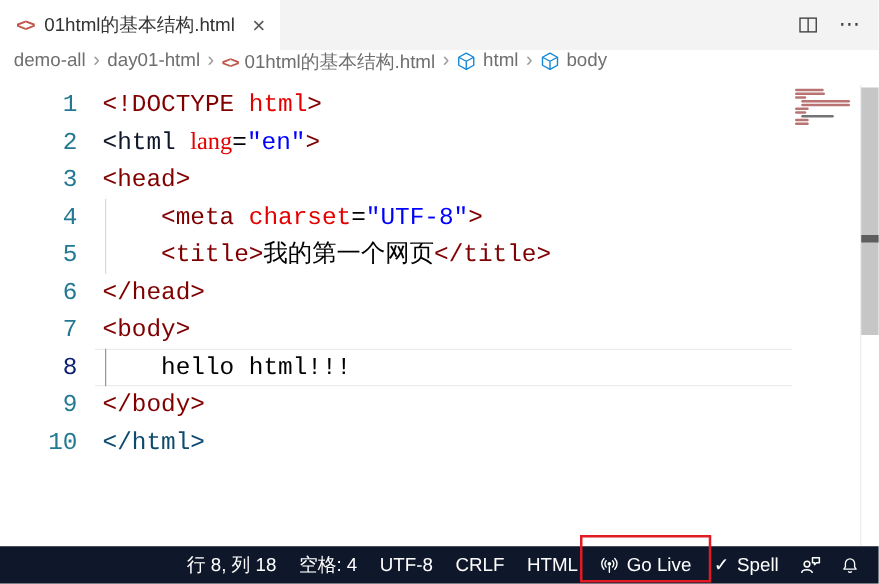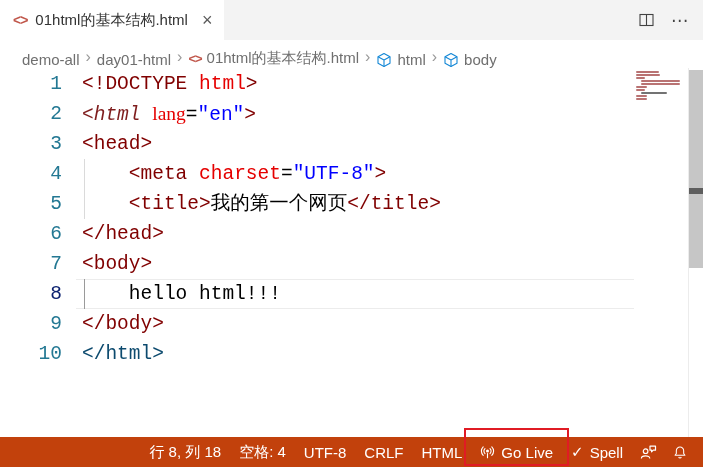--- a/index.html
+++ b/index.html
@@ -16,21 +16,21 @@
     padding:0 12px 0 13px; gap:8px; cursor:pointer;
   }
   .tab-file-icon { color:#c0564a; font-size:14px; font-weight:700; letter-spacing:-1px; font-family:"Liberation Sans",sans-serif; }
   .tab-title { color:#333333; font-size:15px; white-space:nowrap; }
   .tab-close { color:#5a5a5a; font-size:18px; line-height:18px; margin-left:6px; }
   .tab-actions { position:absolute; right:14px; top:0; height:40px; display:flex; align-items:center; gap:16px; }
   .more-dots { color:#424242; font-size:17px; letter-spacing:1px; }
   
   .breadcrumb {
     position:absolute; top:40px; left:0; right:0; height:28px; background:#ffffff;
-    display:flex; align-items:flex-end; padding-left:20px; font-size:15px; color:#6f6f6f;
+    display:flex; align-items:flex-start; padding-left:9px; font-size:15px; color:#6f6f6f;
   }
   .bc-item { display:flex; align-items:center; gap:5px; padding:0 2px; cursor:pointer; white-space:nowrap; }
   .bc-sep { color:#9a9a9a; font-size:16px; padding:0 4px 2px 4px; }
   .bc-angle { color:#c0564a; font-size:13px; font-weight:700; letter-spacing:-1px; }
   
   .editor { position:absolute; top:68px; left:0; right:0; bottom:30px; background:#ffffff; }
   .rows { position:absolute; top:1px; left:0; right:0; }
   .row {
     position:relative; height:30px; display:flex; white-space:pre;
     font-family:"Liberation Mono","DejaVu Sans Mono",monospace;
@@ -44,21 +44,21 @@
   .guide { position:absolute; left:84px; top:0; bottom:0; width:1px; background:#dadada; pointer-events:none; }
   .row.active .guide { background:#9a9a9a; }
   
   .minimap { position:absolute; top:2px; right:16px; width:55px; }
   .mm-bar { height:2px; margin:1px 0 1px 4px; border-radius:1px; }
   .scrollbar { position:absolute; top:0; right:0; bottom:0; width:15px; border-left:1px solid #ececec; background:#ffffff; }
   .sb-slider { position:absolute; top:2px; left:0; right:0; height:198px; background:#c6c6c6; }
   .sb-cursor-marker { position:absolute; top:118px; left:0; right:0; height:6px; background:#5e5e5e; }
   
   .statusbar {
-    position:absolute; left:0; right:0; bottom:0; height:30px; background:#c2410c;
+    position:absolute; left:0; right:0; bottom:0; height:30px; background:#0f172a;
     color:#ffffff; display:flex; align-items:center; justify-content:flex-end;
     font-size:15px; padding-right:8px;
   }
   .sb-item { padding:0 9px; height:100%; display:flex; align-items:center; gap:6px; cursor:pointer; white-space:nowrap; }
   .sb-icon-item { padding:0 8px; }
   .golive-wrap { position:relative; }
   .red-box {
     position:absolute; left:-7px; right:-7px; top:-9px; bottom:1px;
     border:2px solid #e01b24; pointer-events:none;
   }
@@ -115,21 +115,21 @@
           <path d="M2 4.8 L8 8 L14 4.8 M8 8 V14.5"></path>
         </svg>
       </span>
       <span>body</span>
     </span>
   </div>
 
 <div class="editor">
   <div class="rows">
       <div class="row"><span class="ln">1</span><span class="codetext"><span style="color: rgb(128, 0, 0);">&lt;!DOCTYPE </span><span style="color: rgb(229, 0, 0);">html</span><span style="color: rgb(128, 0, 0);">&gt;</span></span></div>
-      <div class="row"><span class="ln">2</span><span class="codetext"><span style="color: #7f1d1d; font-style: italic;">&lt;html </span><span style="color: rgb(229, 0, 0); font-family: Liberation Serif, serif;">lang</span><span style="color: rgb(0, 0, 0);">=</span><span style="color: rgb(0, 0, 255);">"en"</span><span style="color: rgb(128, 0, 0);">&gt;</span></span></div>
+      <div class="row"><span class="ln">2</span><span class="codetext"><span style="color: #0f172a;">&lt;html </span><span style="color: rgb(229, 0, 0); font-family: Liberation Serif, serif;">lang</span><span style="color: rgb(0, 0, 0);">=</span><span style="color: rgb(0, 0, 255);">"en"</span><span style="color: rgb(128, 0, 0);">&gt;</span></span></div>
       <div class="row"><span class="ln">3</span><span class="codetext"><span style="color: rgb(128, 0, 0);">&lt;head&gt;</span></span></div>
       <div class="row"><span class="ln">4</span><div class="guide"></div><span class="codetext"><span style="color: rgb(128, 0, 0);">    &lt;meta </span><span style="color: rgb(229, 0, 0);">charset</span><span style="color: rgb(0, 0, 0);">=</span><span style="color: rgb(0, 0, 255);">"UTF-8"</span><span style="color: rgb(128, 0, 0);">&gt;</span></span></div>
       <div class="row"><span class="ln">5</span><div class="guide"></div><span class="codetext"><span style="color: rgb(128, 0, 0);">    &lt;title&gt;</span><span style="color: rgb(0, 0, 0);">我的第一个网页</span><span style="color: rgb(128, 0, 0);">&lt;/title&gt;</span></span></div>
       <div class="row"><span class="ln">6</span><span class="codetext"><span style="color: rgb(128, 0, 0);">&lt;/head&gt;</span></span></div>
       <div class="row"><span class="ln">7</span><span class="codetext"><span style="color: rgb(128, 0, 0);">&lt;body&gt;</span></span></div>
       <div class="row active"><span class="ln">8</span><div class="hl"></div><div class="guide"></div><span class="codetext"><span style="color: rgb(0, 0, 0);">    hello html!!!</span></span></div>
       <div class="row"><span class="ln">9</span><span class="codetext"><span style="color: rgb(128, 0, 0);">&lt;/body&gt;</span></span></div>
       <div class="row"><span class="ln">10</span><span class="codetext"><span style="color: #0c4a6e;">&lt;/html&gt;</span></span></div>
     </div>
   <div class="minimap">

